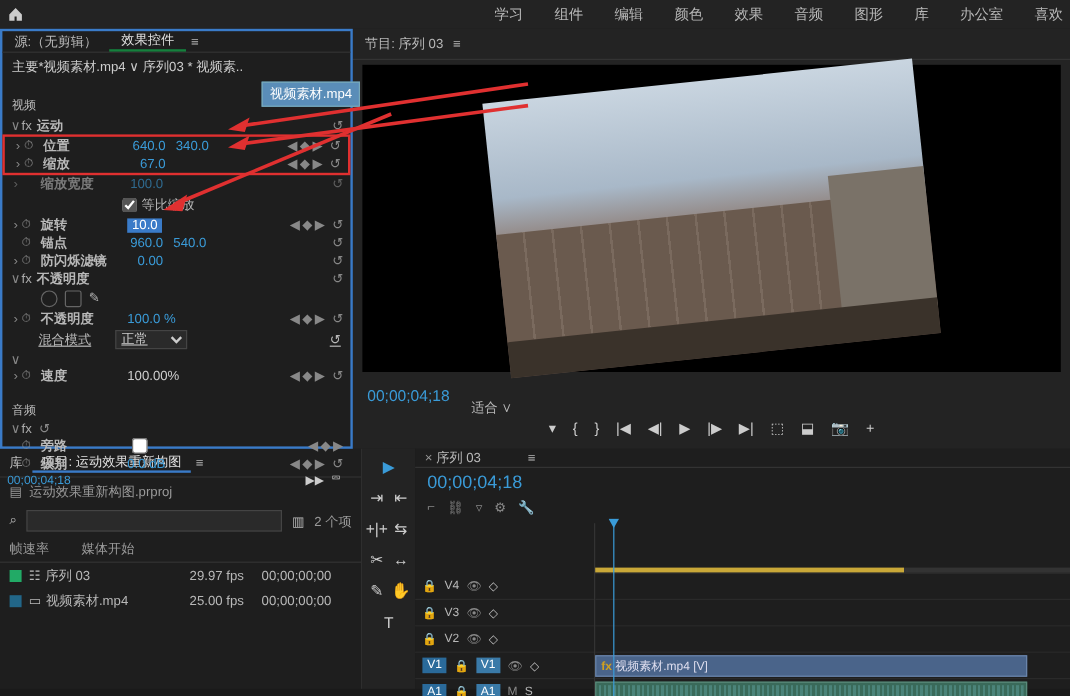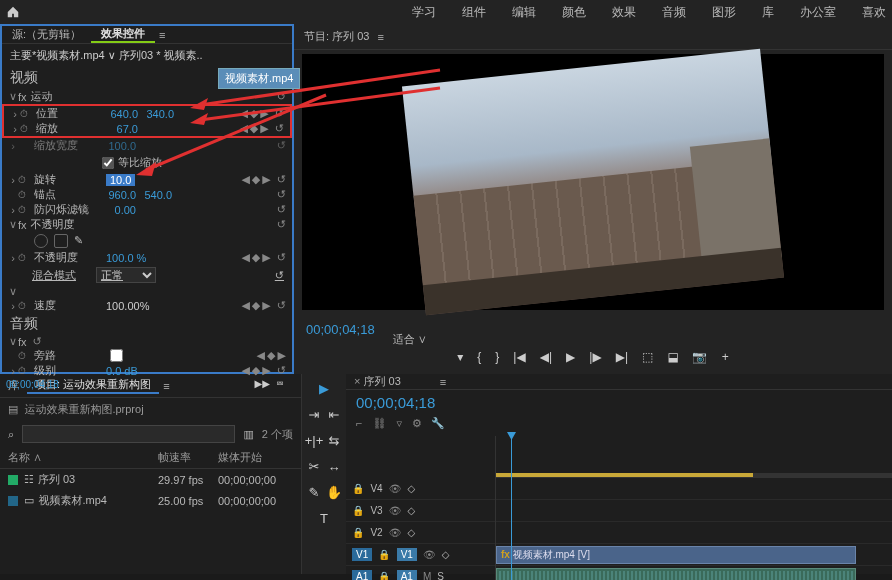--- a/index.html
+++ b/index.html
@@ -5,28 +5,28 @@
 * { box-sizing: border-box; margin: 0; padding: 0; font-family: "Microsoft YaHei", sans-serif; }
 body { background: #1a1a1a; color: #b8b8b8; font-size: 11px; width: 892px; height: 580px; overflow: hidden; position: relative; }
 .topbar { height: 24px; display: flex; align-items: center; padding: 0 6px; background: #232323; }
 .home-icon { width: 14px; height: 14px; margin-right: 20px; }
 .workspaces { display: flex; gap: 26px; margin-left: auto; }
 .workspaces span { font-size: 12px; cursor: pointer; }
 .main { display: flex; height: 350px; }
 .left-panel { width: 294px; border: 2px solid #3a7bc8; background: #1e1e1e; display: flex; flex-direction: column; position: relative; }
 .panel-tabs { display: flex; height: 26px; border-bottom: 1px solid #333; align-items: center; }
 .panel-tabs .tab { padding: 0 10px; font-size: 11px; height: 100%; display: flex; align-items: center; }
-.panel-tabs .tab.active { border-bottom: 2px solid #84cc16; color: #e0e0e0; font-weight: bold; }
+.panel-tabs .tab.active { border-bottom: 2px solid #15803d; color: #e0e0e0; }
 .panel-tabs .menu { margin-left: 4px; }
 .breadcrumb { padding: 4px 8px; font-size: 11px; color: #ccc; }
-.section-label { padding: 2px 8px; font-size: 14px; color: #bbb; }
+.section-label { padding: 2px 8px; font-size: 10px; color: #bbb; margin-top: 12px; }
 .prop-row { display: flex; align-items: center; height: 15px; padding: 0 6px; font-size: 11px; position: relative; }
 .prop-row .arrow { width: 10px; text-align: center; color: #888; }
 .prop-row .clock { width: 14px; color: #888; font-size: 10px; }
-.prop-row .name { flex: 0 0 74px; padding-left: 2px; }
+.prop-row .name { flex: 0 0 74px; padding-left: 2px; font-weight: bold; }
 .prop-row .val { color: #3a9bd8; text-align: right; padding-right: 6px; min-width: 36px; }
 .prop-row .val2 { color: #3a9bd8; text-align: right; padding-right: 6px; min-width: 36px; }
 .prop-row .nav { display: flex; gap: 2px; color: #888; margin-left: auto; }
 .prop-row .nav span { cursor: pointer; }
 .prop-row .reset { margin-left: 6px; color: #888; cursor: pointer; }
 .redbox { border: 2px solid #e03030; }
 .checkbox-row { display: flex; align-items: center; padding: 2px 6px 2px 100px; gap: 4px; font-size: 11px; }
 .checkbox-row input { width: 12px; height: 12px; accent-color: #555; }
 .val-editing { background: #3a7bc8; color: #fff; padding: 0 4px; }
 .sub-header { display: flex; align-items: center; padding: 2px 8px; gap: 6px; }
@@ -352,21 +352,20 @@
       <span>运动效果重新构图.prproj</span>
     </div>
     <div class="proj-filter">
       <span>⌕</span>
       <input style="">
       <span>▥</span>
       <span class="count">2 个项</span>
     </div>
     <div class="proj-table">
       <div class="hdr">
-        <span class="c1"><span>名称</span> ∧</span>
         <span class="c2">帧速率</span>
         <span class="c3">媒体开始</span>
       </div>
       <div class="row">
         <span class="swatch"></span>
         <span class="c1">
             <span>☷</span>
             <span>序列 03</span>
           </span>
         <span class="c2">29.97 fps</span>

